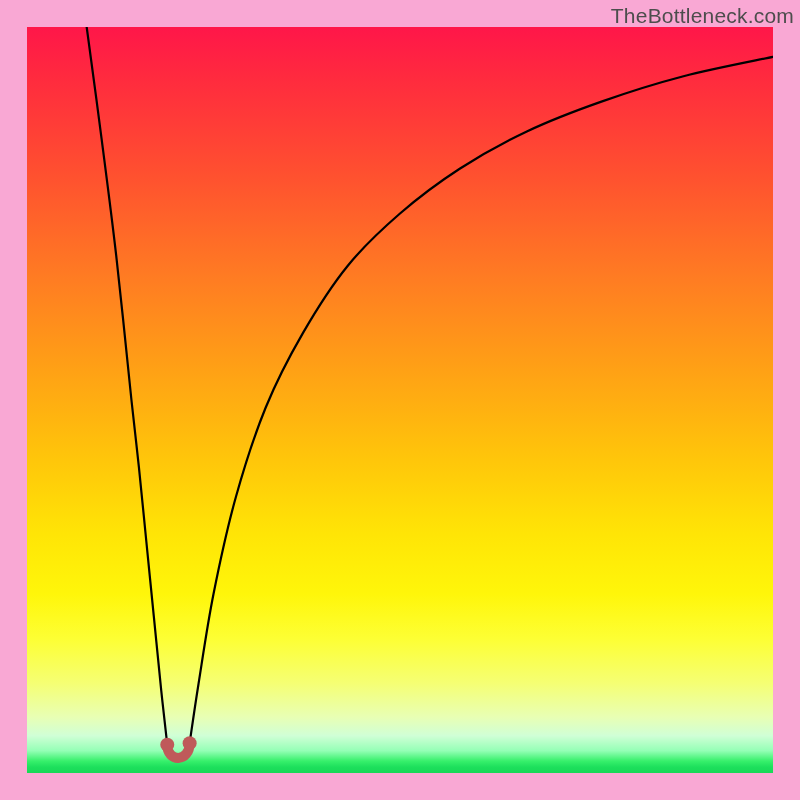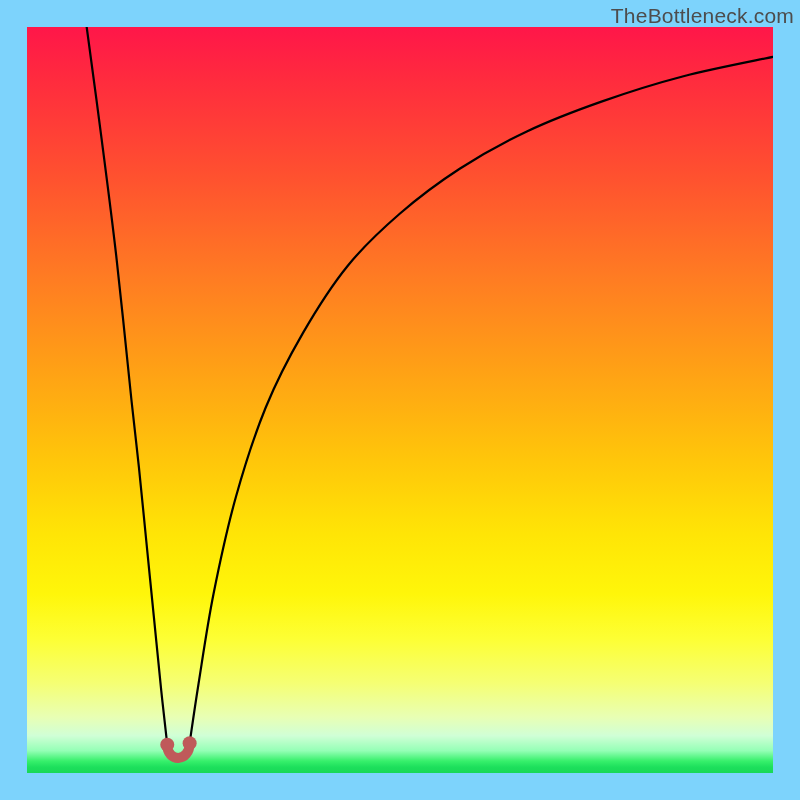--- a/index.html
+++ b/index.html
@@ -8,21 +8,21 @@
     width: 800px;
     height: 800px;
     overflow: hidden;
     background: #000;
     font-family: Arial, Helvetica, sans-serif;
   }
   .frame {
     position: absolute;
     left: 0; top: 0;
     width: 800px; height: 800px;
-    background: #7dd3fc;
+    background: #f9a8d4;
   }
   .plot {
     position: absolute;
     left: 27px;
     top: 27px;
     width: 746px;
     height: 746px;
     
     background: linear-gradient(to bottom,
       #ff1649 0%,

